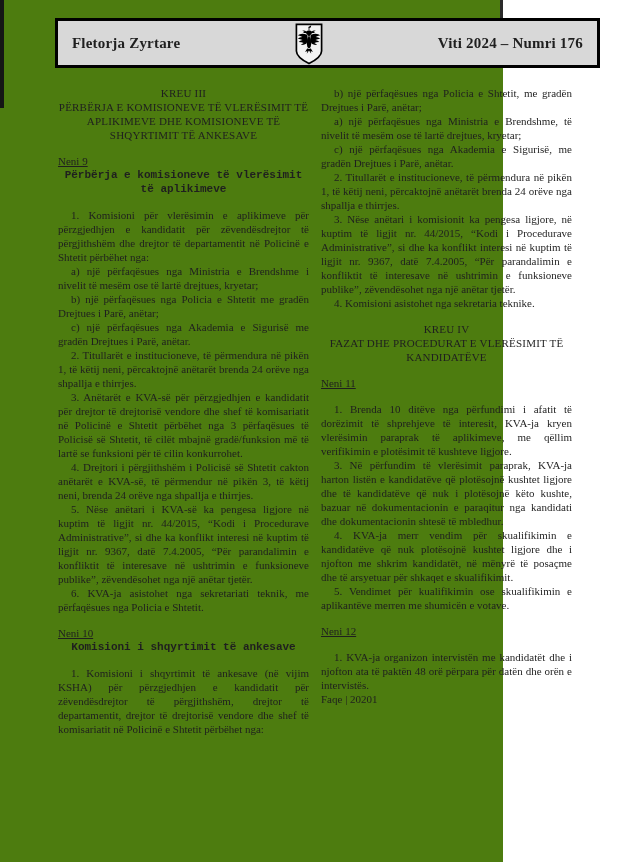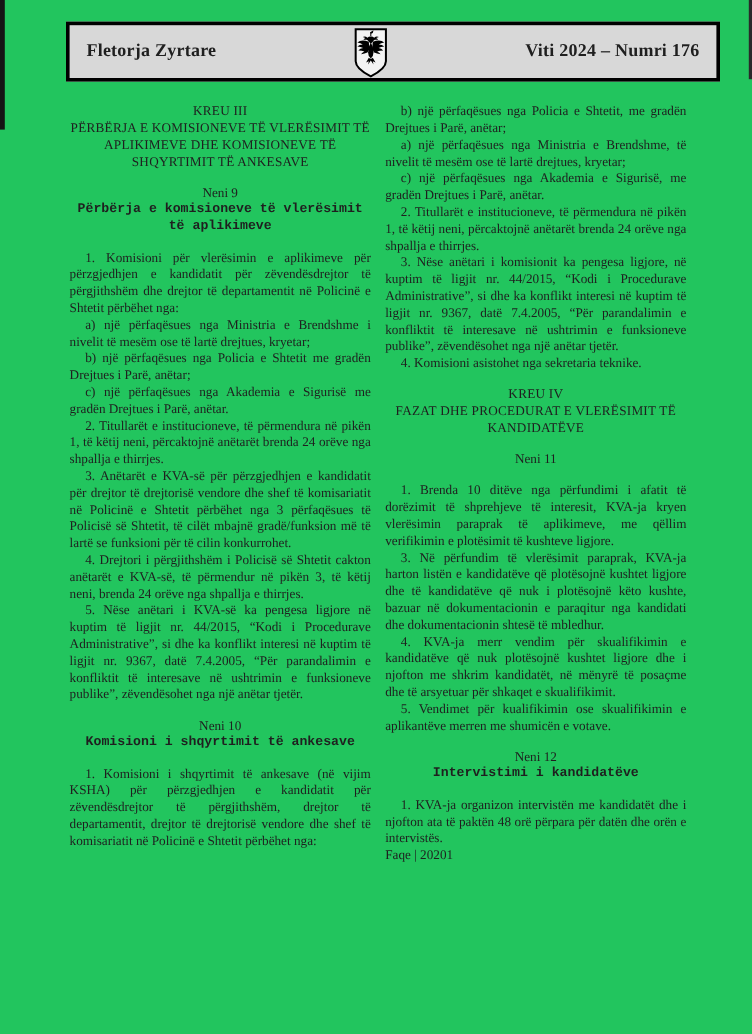--- a/index.html
+++ b/index.html
@@ -7,23 +7,23 @@
     padding: 0;
     width: 627px;
     height: 862px;
     background: #ffffff;
     overflow: hidden;
     font-family: "Liberation Serif", "DejaVu Serif", serif;
     color: #1f1f1f;
   }
   .page {
     position: relative;
-    width: 627px;
+    width: 503px;
     height: 862px;
-    background: #22c55e;
+    background: #4d7c0f;
   }
   .edge-artifact-left {
     position: absolute;
     left: 0; top: 0;
     width: 4px; height: 108px;
     background: #151515;
   }
   .edge-artifact-right {
     position: absolute;
     right: 0; top: 0;
@@ -79,21 +79,22 @@
     text-indent: 0;
     text-align: center;
     letter-spacing: 0.2px;
   }
   .article-head {
     text-align: center;
     margin: 12px 0 12px 0;
   }
   .article-head .article-label {
     text-indent: 0;
-    text-align: center;
+    text-align: left;
+    text-decoration: underline;
   }
   .article-head .article-title {
     text-indent: 0;
     text-align: center;
     font-weight: bold;
     font-family: Liberation Mono, monospace;
   }
   .pagefooter {
     text-align: right;
     margin-top: 13px;
@@ -137,20 +138,21 @@
         <p class="article-title">Përbërja e komisioneve të vlerësimit të aplikimeve</p>
       </div>
       <p>1. Komisioni për vlerësimin e aplikimeve për përzgjedhjen e kandidatit për zëvendësdrejtor të përgjithshëm dhe drejtor të departamentit në Policinë e Shtetit përbëhet nga:</p>
       <p>a) një përfaqësues nga Ministria e Brendshme i nivelit të mesëm ose të lartë drejtues, kryetar;</p>
       <p>b) një përfaqësues nga Policia e Shtetit me gradën Drejtues i Parë, anëtar;</p>
       <p>c) një përfaqësues nga Akademia e Sigurisë me gradën Drejtues i Parë, anëtar.</p>
       <p>2. Titullarët e institucioneve, të përmendura në pikën 1, të këtij neni, përcaktojnë anëtarët brenda 24 orëve nga shpallja e thirrjes.</p>
       <p>3. Anëtarët e KVA-së për përzgjedhjen e kandidatit për drejtor të drejtorisë vendore dhe shef të komisariatit në Policinë e Shtetit përbëhet nga 3 përfaqësues të Policisë së Shtetit, të cilët mbajnë gradë/funksion më të lartë se funksioni për të cilin konkurrohet.</p>
       <p>4. Drejtori i përgjithshëm i Policisë së Shtetit cakton anëtarët e KVA-së, të përmendur në pikën 3, të këtij neni, brenda 24 orëve nga shpallja e thirrjes.</p>
       <p>5. Nëse anëtari i KVA-së ka pengesa ligjore në kuptim të ligjit nr. 44/2015, “Kodi i Procedurave Administrative”, si dhe ka konflikt interesi në kuptim të ligjit nr. 9367, datë 7.4.2005, “Për parandalimin e konfliktit të interesave në ushtrimin e funksioneve publike”, zëvendësohet nga një anëtar tjetër.</p>
+      <p>6. KVA-ja asistohet nga sekretariati teknik, me përfaqësues nga Policia e Shtetit.</p>
       <div class="article-head">
         <p class="article-label">Neni 10</p>
         <p class="article-title">Komisioni i shqyrtimit të ankesave</p>
       </div>
       <p>1. Komisioni i shqyrtimit të ankesave (në vijim KSHA) për përzgjedhjen e kandidatit për zëvendësdrejtor të përgjithshëm, drejtor të departamentit, drejtor të drejtorisë vendore dhe shef të komisariatit në Policinë e Shtetit përbëhet nga:</p>
     </div>
 
     <div class="col">
       <p>b) një përfaqësues nga Policia e Shtetit, me gradën Drejtues i Parë, anëtar;</p>
       <p>a) një përfaqësues nga Ministria e Brendshme, të nivelit të mesëm ose të lartë drejtues, kryetar;</p>
@@ -164,20 +166,19 @@
       </div>
       <div class="article-head">
         <p class="article-label">Neni 11</p>
       </div>
       <p>1. Brenda 10 ditëve nga përfundimi i afatit të dorëzimit të shprehjeve të interesit, KVA-ja kryen vlerësimin paraprak të aplikimeve, me qëllim verifikimin e plotësimit të kushteve ligjore.</p>
       <p>3. Në përfundim të vlerësimit paraprak, KVA-ja harton listën e kandidatëve që plotësojnë kushtet ligjore dhe të kandidatëve që nuk i plotësojnë këto kushte, bazuar në dokumentacionin e paraqitur nga kandidati dhe dokumentacionin shtesë të mbledhur.</p>
       <p>4. KVA-ja merr vendim për skualifikimin e kandidatëve që nuk plotësojnë kushtet ligjore dhe i njofton me shkrim kandidatët, në mënyrë të posaçme dhe të arsyetuar për shkaqet e skualifikimit.</p>
       <p>5. Vendimet për kualifikimin ose skualifikimin e aplikantëve merren me shumicën e votave.</p>
       <div class="article-head">
         <p class="article-label">Neni 12</p>
-        <p class="article-title">Intervistimi i kandidatëve</p>
       </div>
       <p>1. KVA-ja organizon intervistën me kandidatët dhe i njofton ata të paktën 48 orë përpara për datën dhe orën e intervistës.</p>
       <p class="pagefooter">Faqe | 20201</p>
     </div>
 
   </div>
 </div>
 
 </body></html>

